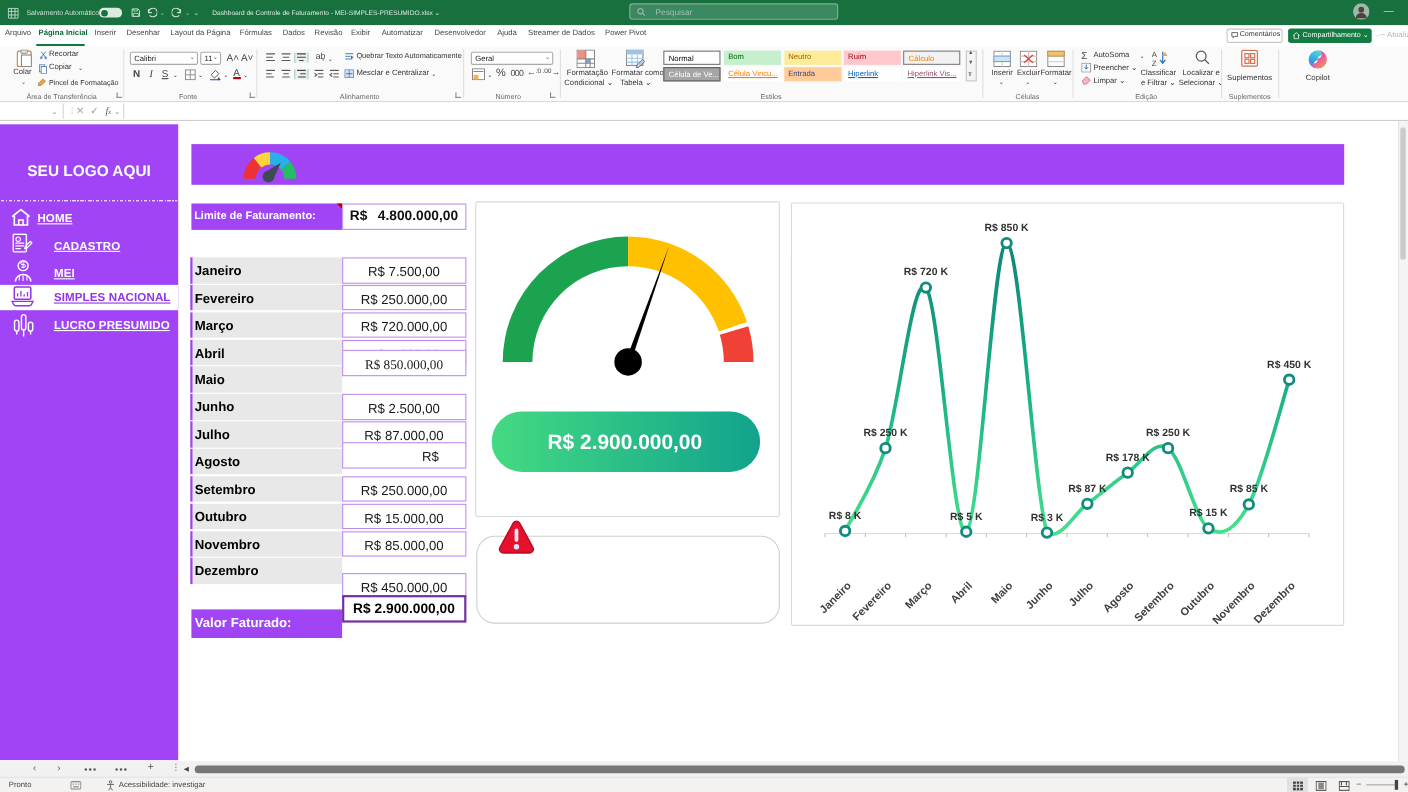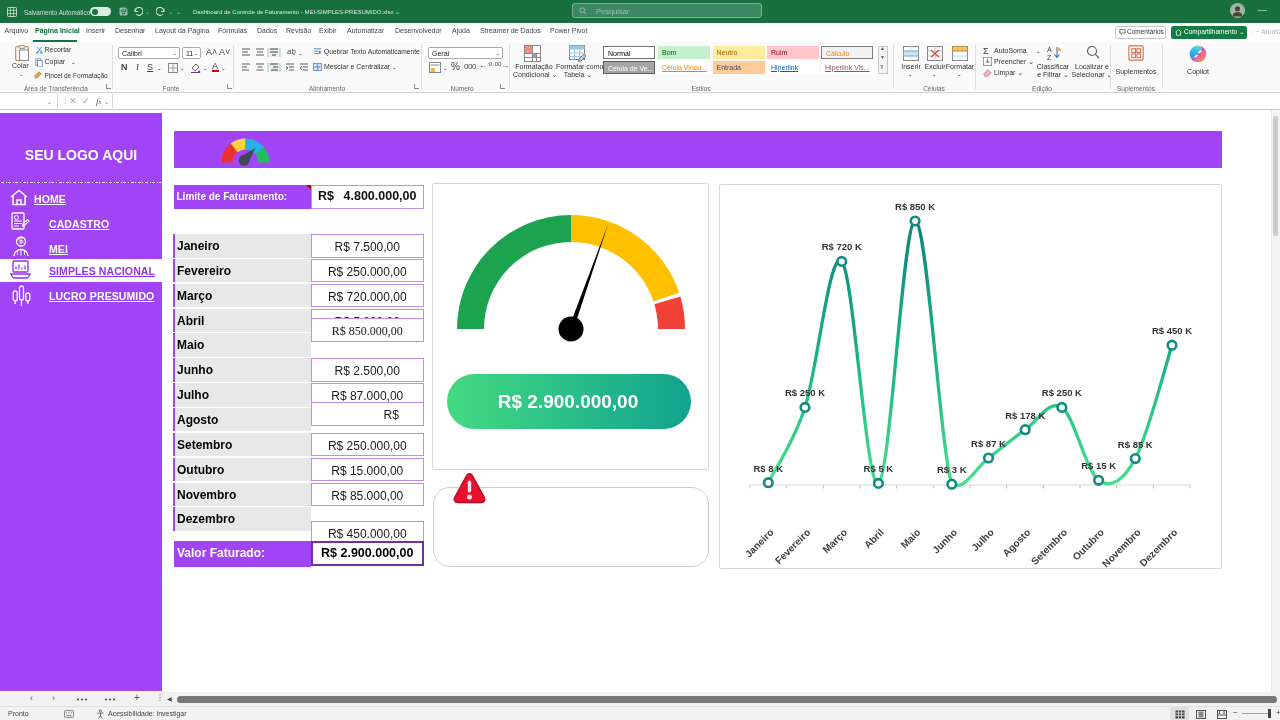--- a/index.html
+++ b/index.html
@@ -474,21 +474,21 @@
       <div class="mlabel" style="top:322.80px;height:23.55px;line-height:25.650000000000002px;">Setembro</div>
       <div class="mval" style="top:322.80px;height:23.55px;line-height:25.450000000000003px;">R$ 250.000,00</div>
       <div class="mlabel" style="top:347.65px;height:23.55px;line-height:25.650000000000002px;">Outubro</div>
       <div class="mval" style="top:347.65px;height:23.55px;line-height:25.450000000000003px;">R$ 15.000,00</div>
       <div class="mlabel" style="top:372.50px;height:23.55px;line-height:25.650000000000002px;">Novembro</div>
       <div class="mval" style="top:372.50px;height:23.55px;line-height:25.450000000000003px;">R$ 85.000,00</div>
       <div class="mlabel" style="top:397.35px;height:23.55px;line-height:25.650000000000002px;">Dezembro</div>
       <div class="mval" style="top:411px;height:23.55px;line-height:25.450000000000003px;">R$ 450.000,00</div>
     </div>
 
-  <div class="abs pl" style="left:174px;top:431px;width:137px;height:25.5px;font-size:12px;line-height:25.5px;padding-left:3px;">Valor Faturado:</div>
+  <div class="abs pl" style="left:174px;top:444px;width:137px;height:25.5px;font-size:12px;line-height:25.5px;padding-left:3px;">Valor Faturado:</div>
   <div class="abs" style="left:311px;top:430.5px;width:112.5px;height:25.5px;background:#fff;border:2px solid #7030A0;color:#000;font-weight:bold;font-size:12.5px;line-height:21px;text-align:center;">R$ 2.900.000,00</div>
 
   <div class="abs" style="left:432px;top:73px;width:277px;height:287px;background:#fff;border:1px solid #d9d9d9;border-radius:2px;"></div>
   <svg id="gauge" class="abs" style="left:432px;top:73px;" width="277" height="287" viewBox="0 0 277 287">
       <path d="M25.0 146.0 A114 114 0 0 1 139.0 32.0 L139.0 59.0 A87 87 0 0 0 52.0 146.0 Z" fill="#1CA350"></path>
       <path d="M139.0 32.0 A114 114 0 0 1 247.1 109.8 L221.5 118.4 A87 87 0 0 0 139.0 59.0 Z" fill="#FFC000"></path>
       <path d="M248.3 113.6 A114 114 0 0 1 253.0 146.0 L226.0 146.0 A87 87 0 0 0 222.4 121.3 Z" fill="#EF4136"></path>
       <path d="M136.4 146 L176.4 40.4 L141.6 146 Z" fill="#000"></path>
       <circle cx="139" cy="146" r="12.5" fill="#000"></circle>
       <defs>

